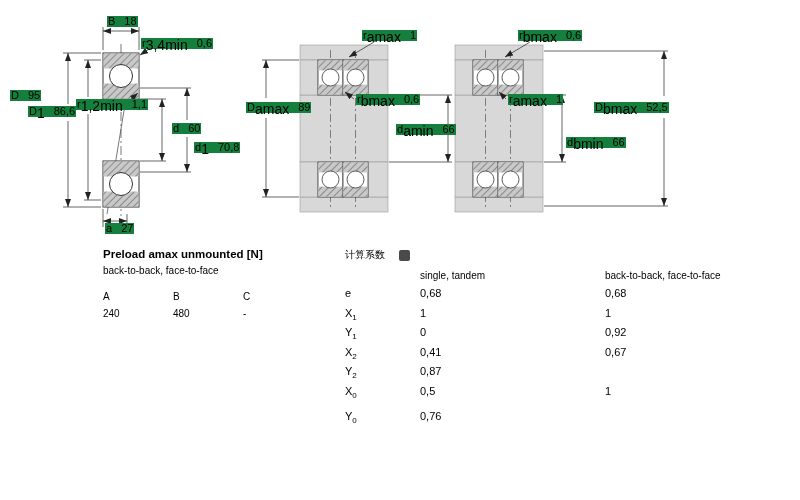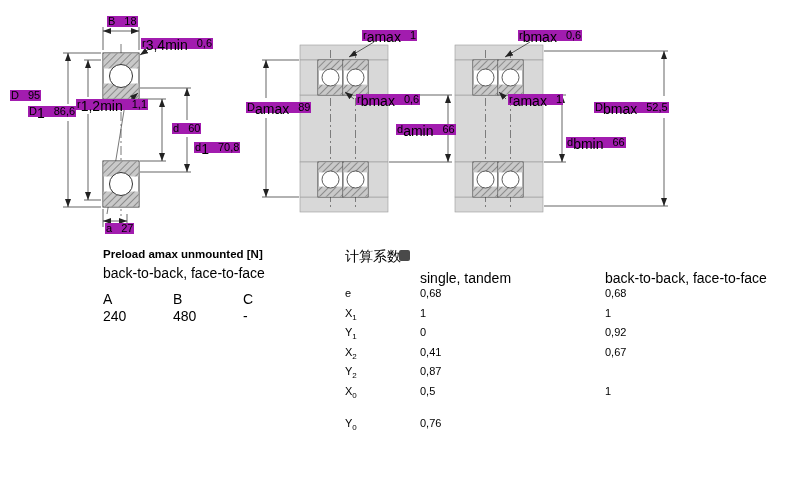--- a/index.html
+++ b/index.html
@@ -1,28 +1,28 @@
 <!DOCTYPE html>
 <html><head>
 <meta charset="utf-8">
 <style>
   html,body{margin:0;padding:0}
   body{width:800px;height:500px;position:relative;background:#fff;
        font-family:"Liberation Sans","DejaVu Sans",sans-serif;color:#000;overflow:hidden}
   svg.drawing{position:absolute;left:0;top:0}
-  .dim{position:absolute;font-size:11px;line-height:11px;white-space:nowrap;background:#a21caf;padding:0 1px}
+  .dim{position:absolute;font-size:11px;line-height:11px;white-space:nowrap;background:#15803d;padding:0 1px}
   .dim sub{font-size:14px;line-height:8px}
   .dim .val{margin-left:9px}
   .abs{position:absolute;white-space:nowrap}
   .t-title{font-size:11.5px;font-weight:bold}
-  .t-text{font-size:14px}
+  .t-text{font-size:10px}
   .icon-sq{position:absolute;width:11px;height:11px;background:#4a4a4a;border-radius:2px}
   #factors-rows{position:absolute;left:345px;top:286px;width:445px}
   .frow{display:grid;grid-template-columns:75px 185px 1fr;font-size:11px;line-height:14.4px}
-  .frow.gap{margin-top:12px}
+  .frow.gap{margin-top:5px}
   .frow sub{font-size:8px}
 </style>
 </head>
 <body>
 
 <div style="position:absolute;inset:0">
 
   <svg class="drawing" width="800" height="245" viewBox="0 0 800 245">
     <defs>
       <pattern id="hp" width="5" height="5" patternUnits="userSpaceOnUse" patternTransform="rotate(45)">

